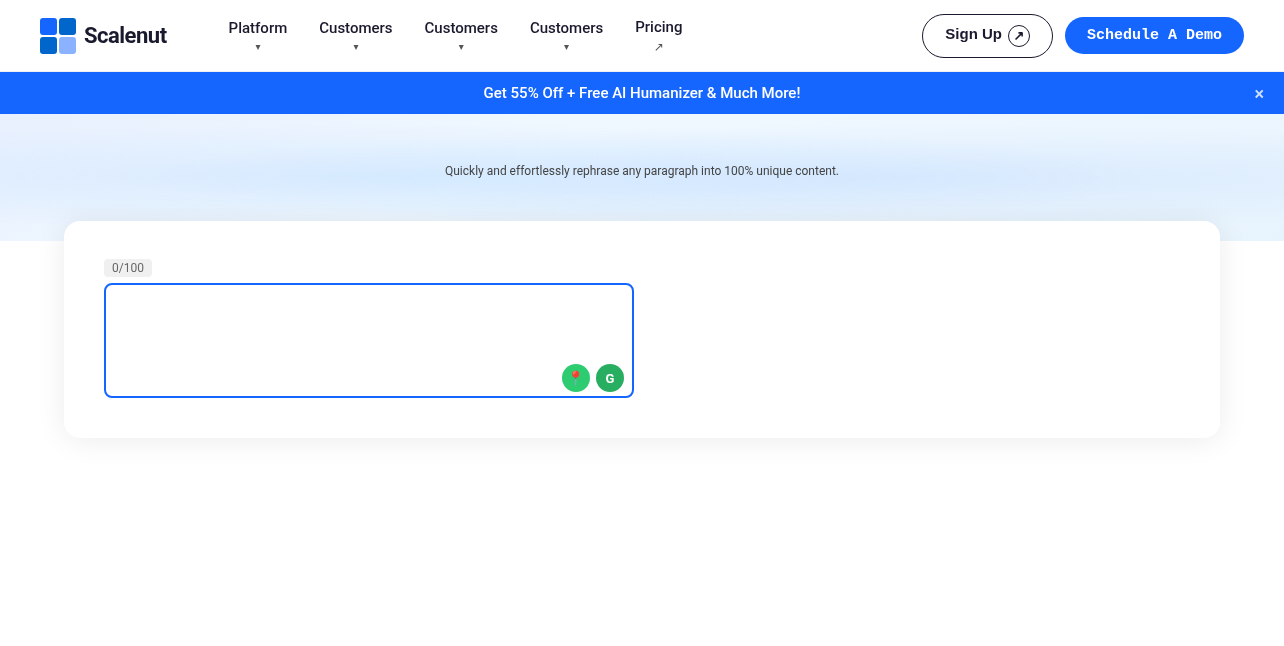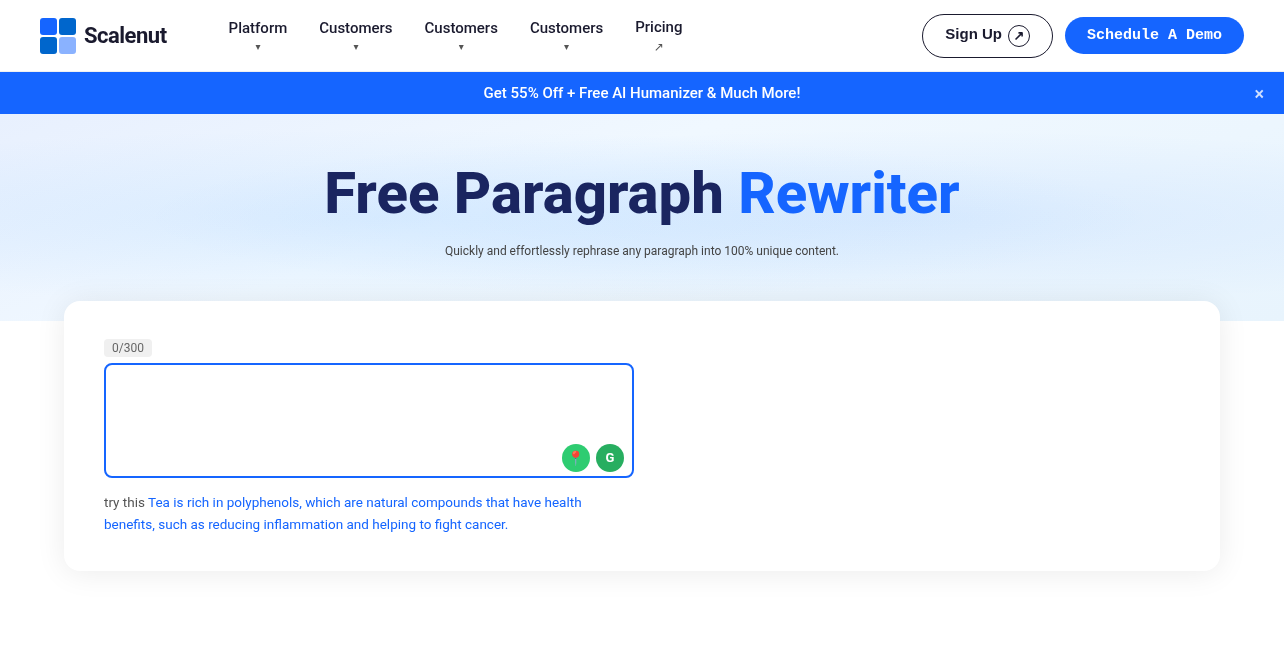--- a/index.html
+++ b/index.html
@@ -283,44 +283,34 @@
     </button>
   </div>
 </nav>
 
 <div class="banner">
   <span>Get 55% Off + Free AI Humanizer &amp; Much More!</span>
   <span class="banner-close">×</span>
 </div>
 
 <div class="hero">
-  <h1 class="hero-title">
-    <span class="hero-title-dark">Free Paragraph</span>
-    <span> </span>
-    <span class="hero-title-blue">Rewriter</span>
-  </h1>
   <p class="hero-subtitle">Quickly and effortlessly rephrase any paragraph into 100% unique content.</p>
 </div>
 
 <div class="main-content">
   <div class="tool-card">
 
 
     <div class="char-counter">
-      <span>0</span><span>/300</span>
+      <span>0</span><span>/100</span>
     </div>
 
     <div class="textarea-wrapper">
       <textarea class="main-textarea" placeholder="" style=""></textarea>
       <div class="textarea-icons">
         <span class="icon-badge icon-badge-green">📍</span>
         <span class="icon-badge icon-badge-g">G</span>
       </div>
     </div>
 
-    <div class="try-text">
-      <span>try this</span>
-      <span> </span>
-      <span class="try-link">Tea is rich in polyphenols, which are natural compounds that have health benefits, such as reducing inflammation and helping to fight cancer.</span>
-    </div>
 
   </div>
 </div>
 
 </body></html>

